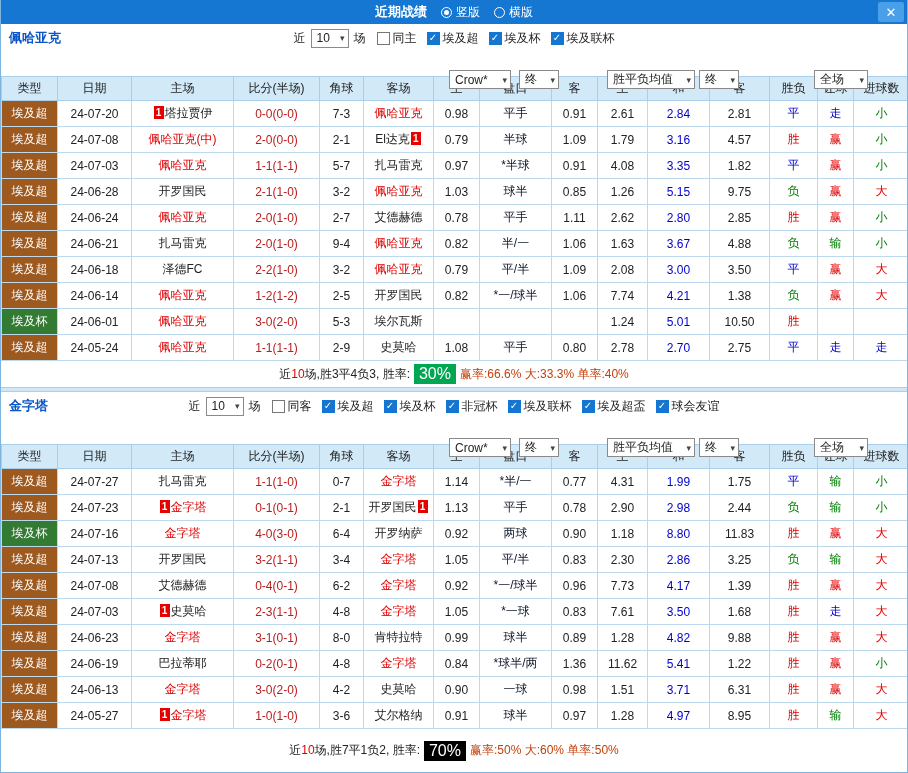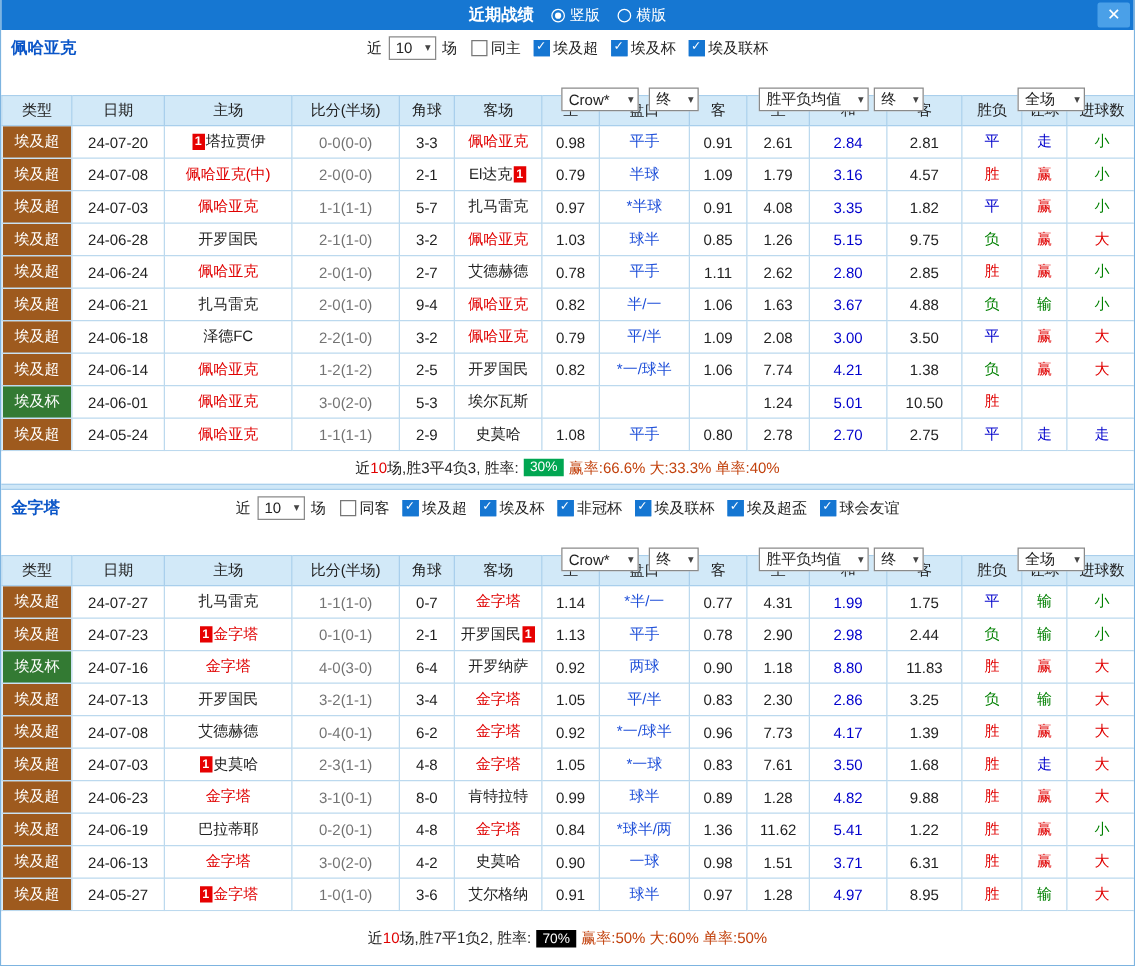--- a/index.html
+++ b/index.html
@@ -36,33 +36,33 @@
   .pos-t2{left:698px;width:40px}
   .pos-scope{left:813px;width:54px}
 
   
   table.grid{width:908px;border-collapse:collapse;table-layout:fixed;flex:0 0 auto}
   .grid th{height:24px;background:#d2e9f8;border:1px solid #a9cfec;font-weight:normal;font-size:12px;color:#222;text-align:center}
   .grid td{height:26px;border:1px solid #bcd9ee;text-align:center;font-size:12px;overflow:hidden;white-space:nowrap;background:#fff}
   td.type{color:#fff}
   td.type.super{background:#9e5a1e}
   td.type.cup{background:#337a33}
-  td.score{color:#737373}
-  td.hcap{color:#1d4ed8}
+  td.score{color:#b91c1c}
+  td.hcap{color:#0f172a}
   td.eud{color:#0000cc}
   td.team .focal{color:#e00000}
   .c-red{color:#e00000}
   .c-green{color:#008000}
   .c-blue{color:#0000cc}
   .badge1{display:inline-block;background:#e60000;color:#fff;font-size:10px;font-weight:bold;width:10px;height:13px;line-height:13px;text-align:center;margin:0 1px;vertical-align:1px}
 
   
   .summary{height:26px;flex:0 0 26px;display:flex;align-items:center;justify-content:center;gap:4px;font-size:12px;background:#fff}
   .summary.grow{flex:1 0 22px}
-  .rate-badge{color:#fff;padding:1px 5px;font-size:11px}
+  .rate-badge{color:#fff;padding:1px 5px;font-size:16px}
   .rate-badge.g{background:#00a651}
   .rate-badge.r{background:#000000}
   .suffix{color:#c2410c}
 
   .divider{height:5px;flex:0 0 5px;background:#cfe7f7;border-top:1px solid #a9cfec;border-bottom:1px solid #a9cfec}
 </style>
 </head>
 <body>
 
 <div class="window">
@@ -162,21 +162,21 @@
             <th>让球</th>
             <th>进球数</th>
           </tr>
         </thead>
       <tbody>
           <tr>
             <td class="type super">埃及超</td>
             <td class="date">24-07-20</td>
             <td class="team"><span class="badge1">1</span><span>塔拉贾伊</span></td>
             <td class="score">0-0(0-0)</td>
-            <td class="corner">3-3</td>
+            <td class="corner">7-3</td>
             <td class="team"><span class="focal">佩哈亚克</span></td>
             <td class="odds">0.98</td>
             <td class="hcap">平手</td>
             <td class="odds">0.91</td>
             <td class="odds">2.61</td>
             <td class="eud">2.84</td>
             <td class="odds">2.81</td>
             <td class="c-blue">平</td>
             <td class="c-blue">走</td>
             <td class="c-green">小</td>

